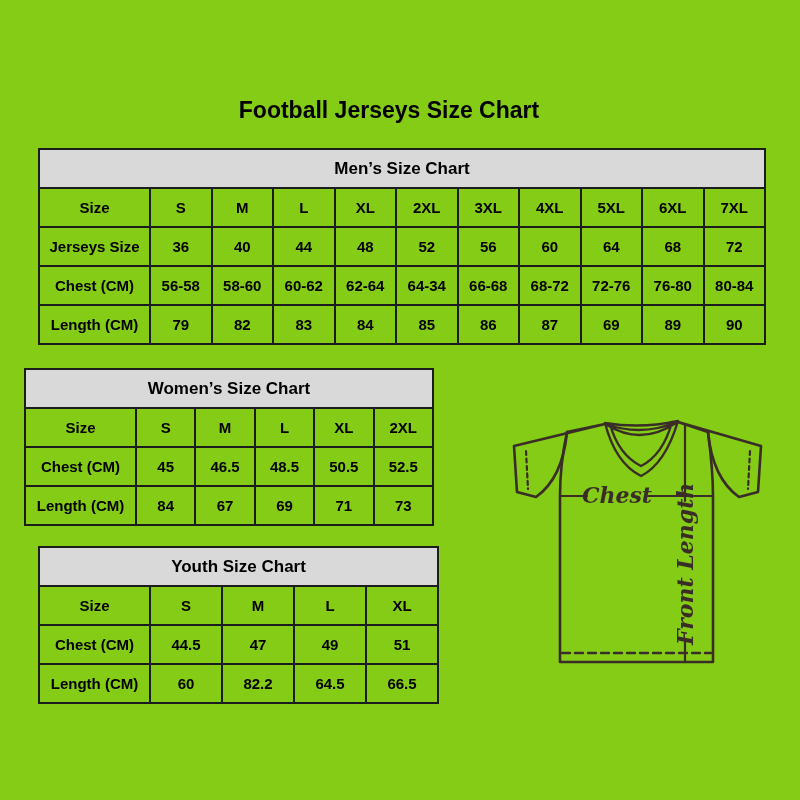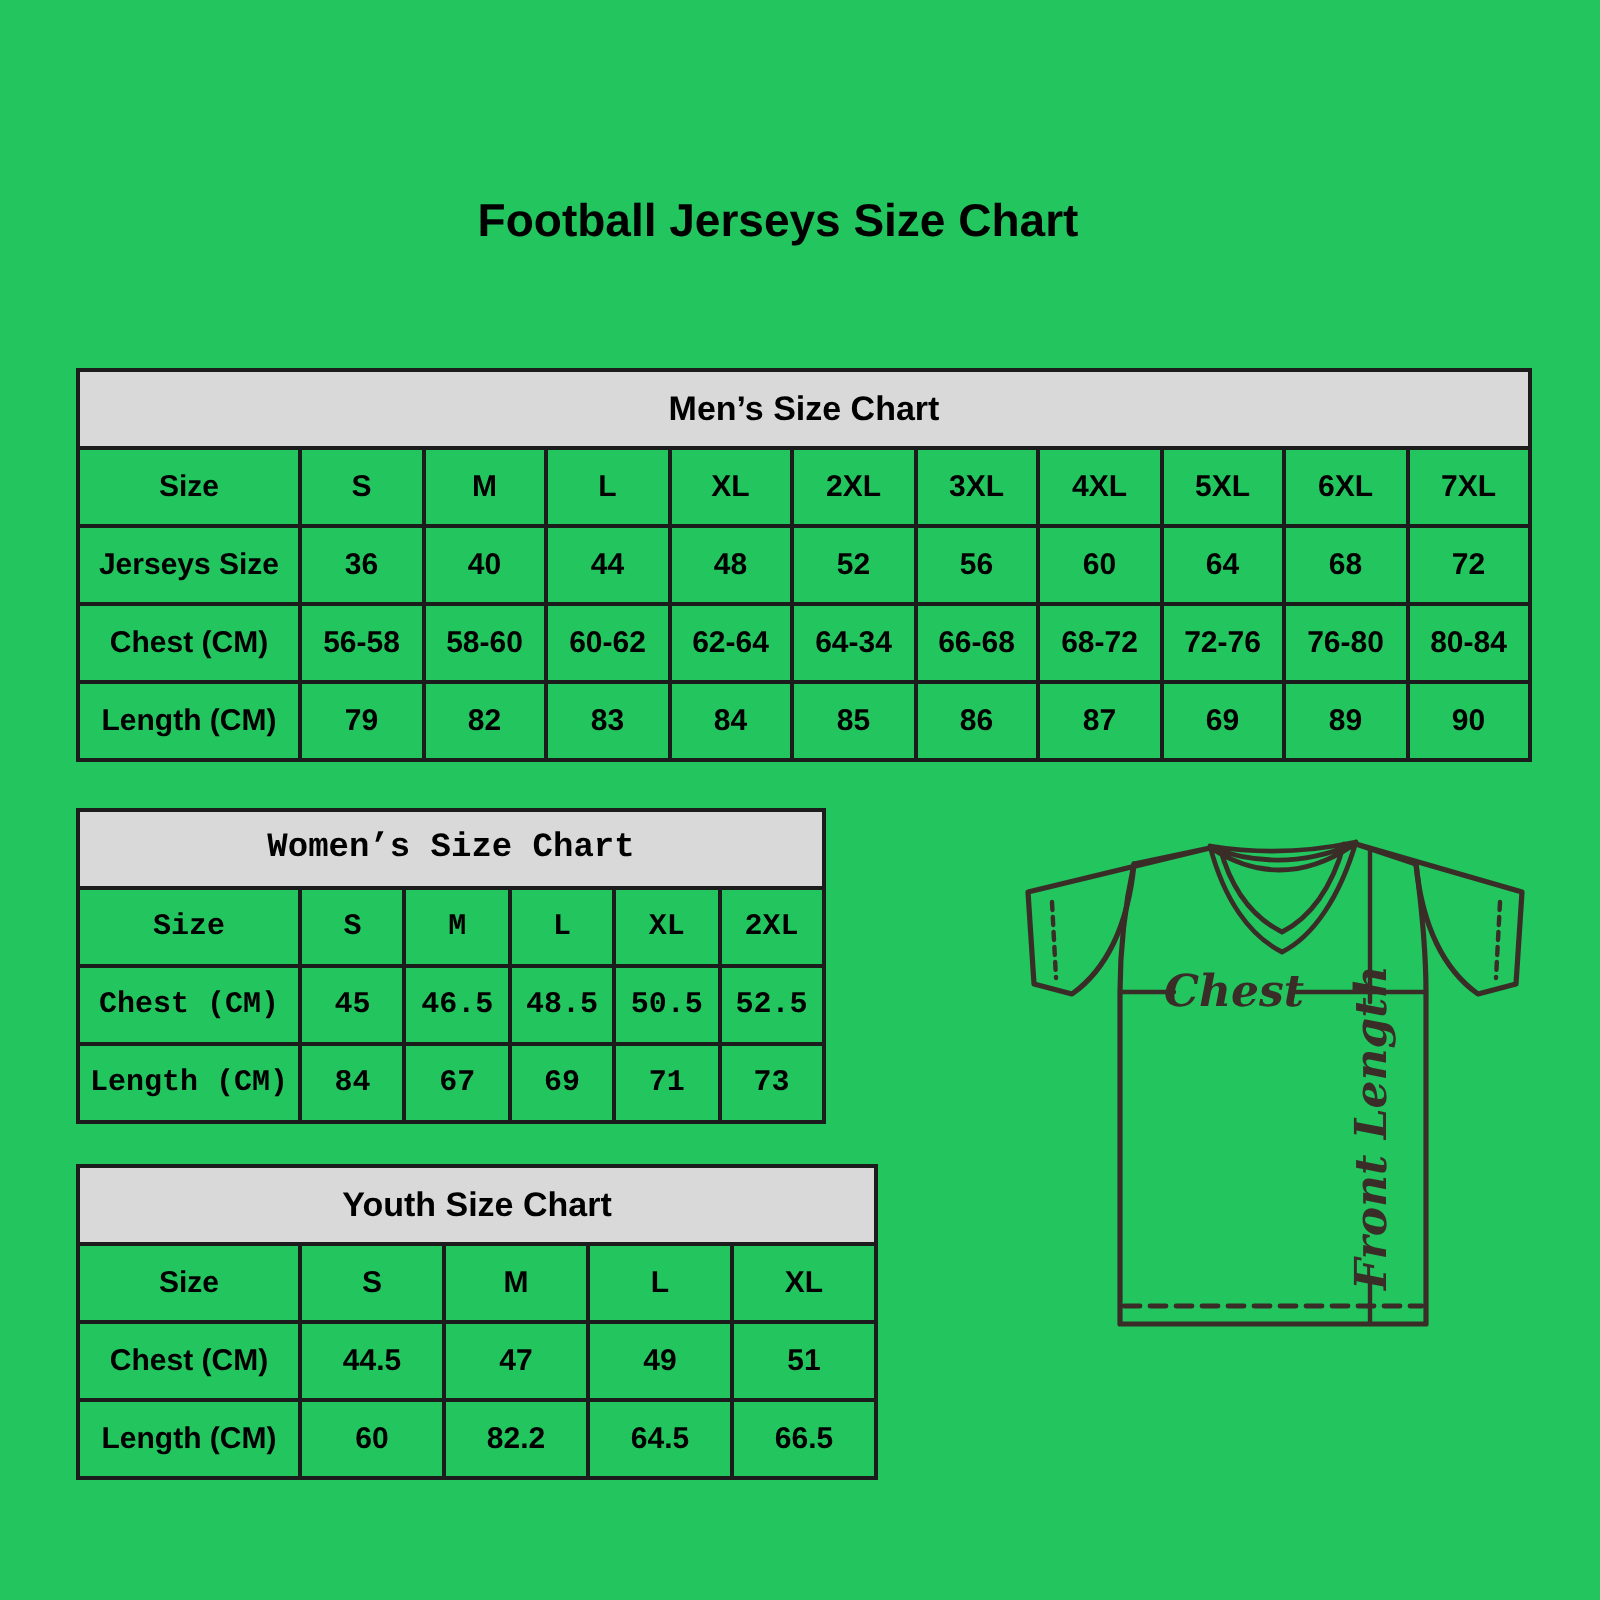--- a/index.html
+++ b/index.html
@@ -4,30 +4,30 @@
 <style>
   * { margin:0; padding:0; box-sizing:border-box; }
   html,body { background:#ffffff; }
   body {
     width:800px; height:800px;
     font-family:"Liberation Sans", sans-serif;
     color:#000;
   }
   .canvas {
     position:relative; width:800px; height:800px;
-    background:#22c55e; overflow:hidden;
+    background:#84cc16; overflow:hidden;
   }
   .title {
     position:absolute; left:0; top:97px; width:778px;
     text-align:center;
     font-size:23px; font-weight:bold; color:#000;
   }
-  .tbl { position:absolute;margin-top:36px; }
+  .tbl { position:absolute; }
   .tbl.men   { left:38px; top:148px; width:728px; }
-  .tbl.women { left:38px; top:368px; width:375px;font-family:Liberation Mono, monospace; }
+  .tbl.women { left:24px; top:368px; width:410px; }
   .tbl.youth { left:38px; top:546px; width:401px; }
   .tbl table {
     width:100%; border-collapse:collapse; table-layout:fixed;
   }
   .tbl td {
     border:2px solid var(--table-border, #1c1c1c);
     height:39px; text-align:center; vertical-align:middle;
     font-weight:bold; font-size:15px; color:#000;
     overflow:hidden; white-space:nowrap;
   }

